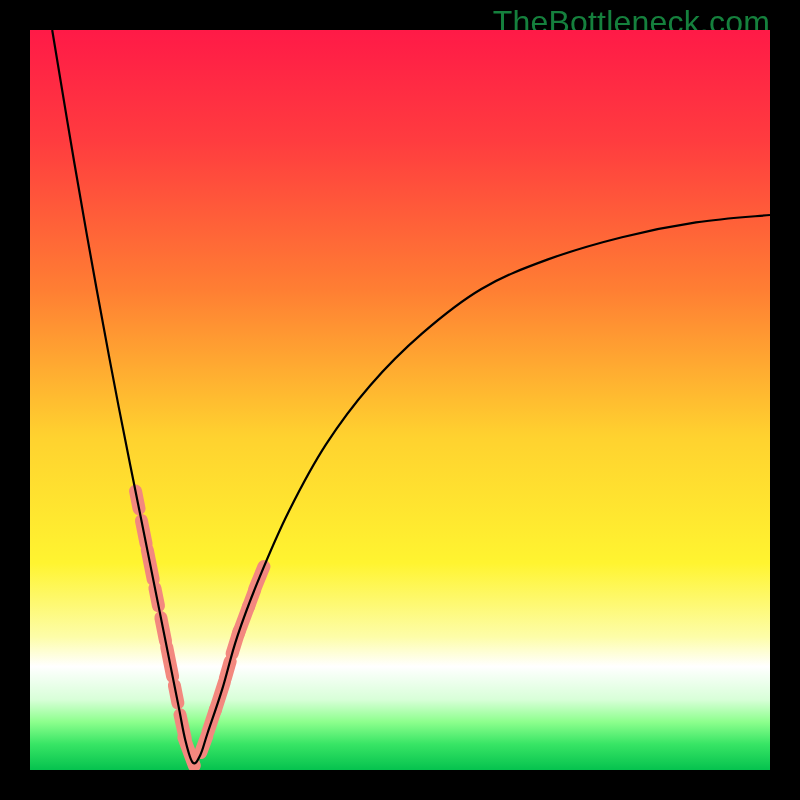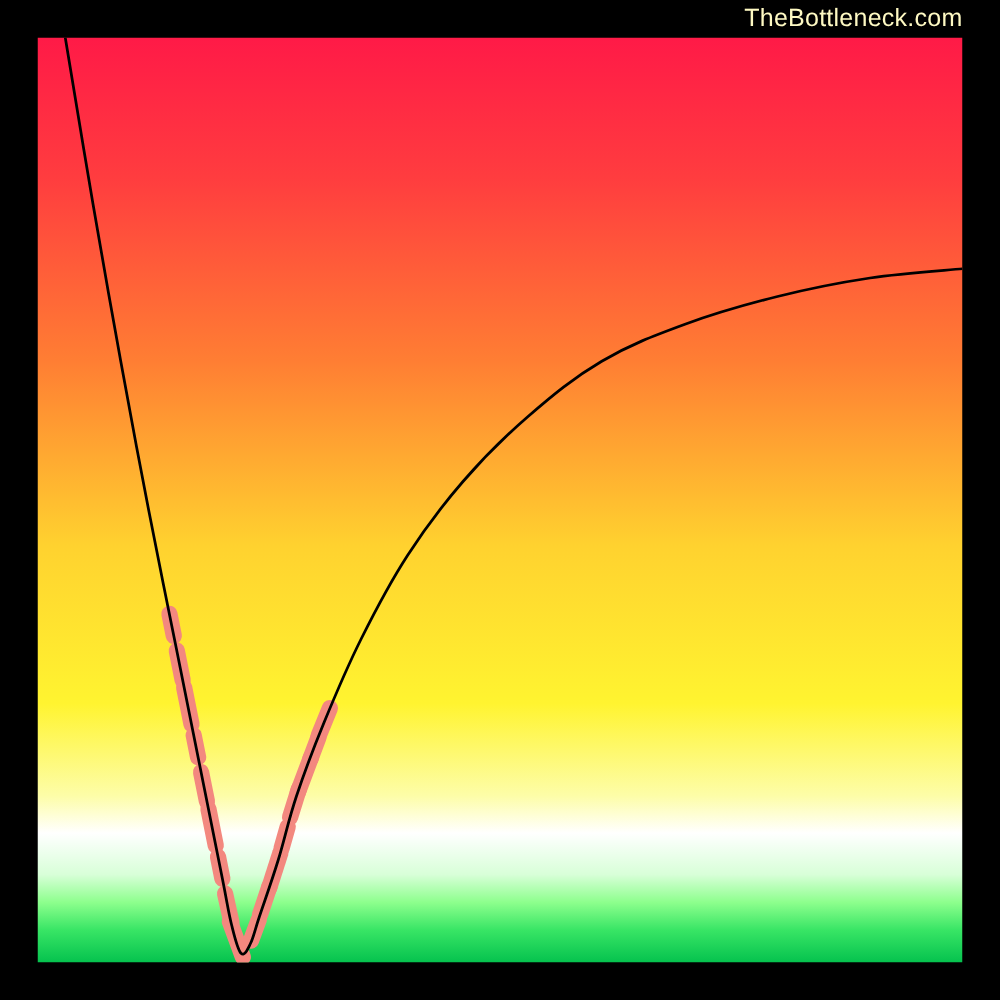--- a/index.html
+++ b/index.html
@@ -24,22 +24,22 @@
     top: 30px;
     left: 30px;
     width: 740px;
     height: 740px;
     
   }
   .watermark {
     position: absolute;
     top: 4px;
     right: 30px;
-    color: #fef9c3;
-    font-size: 20px;
+    color: #15803d;
+    font-size: 32px;
     font-weight: 400;
     letter-spacing: 0.2px;
   }
   svg {
     position: absolute;
     left: 0;
     top: 0;
   }
 </style>
 </head>

